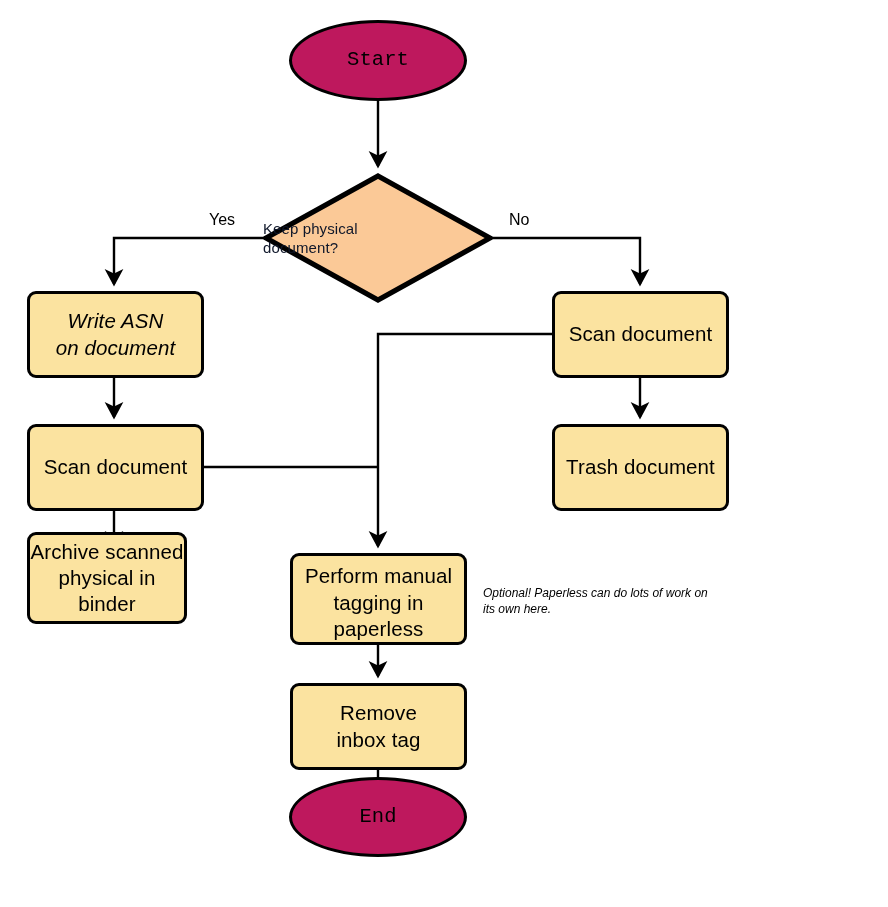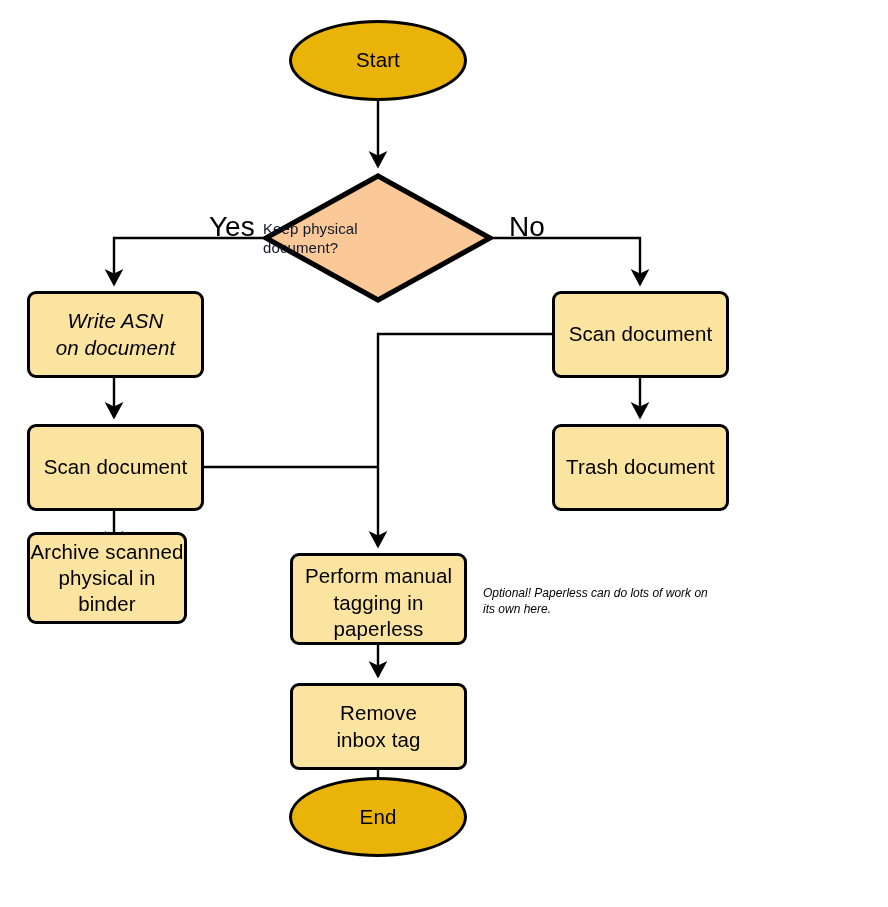--- a/index.html
+++ b/index.html
@@ -35,21 +35,22 @@
     text-align: center;
     color: #000000;
     font-size: 20.5px;
     line-height: 1.28;
     letter-spacing: 0.1px;
     border: 3px solid #000000;
     z-index: 3;
   }
   .node-terminator {
     border-radius: 50%;
-    background: #eab308;
+    background: #be185d;
+    font-family: Liberation Mono, monospace;
   }
   .node-process {
     border-radius: 9px;
     background: #fbe3a0;
   }
   .node-decision {
     border: none;
     background: transparent;
     z-index: 3;
   }
@@ -65,21 +66,21 @@
     z-index: 2;
     width: 100%;
     text-align: left;
     color: #0f172a;
     font-size: 15px;
     line-height: 1.28;
   }
   .edge-label {
     position: absolute;
     color: #000000;
-    font-size: 28px;
+    font-size: 16px;
     line-height: 1.2;
     white-space: nowrap;
     z-index: 4;
   }
   .note {
     position: absolute;
     color: #000000;
     font-style: italic;
     font-size: 12px;
     line-height: 1.3;

